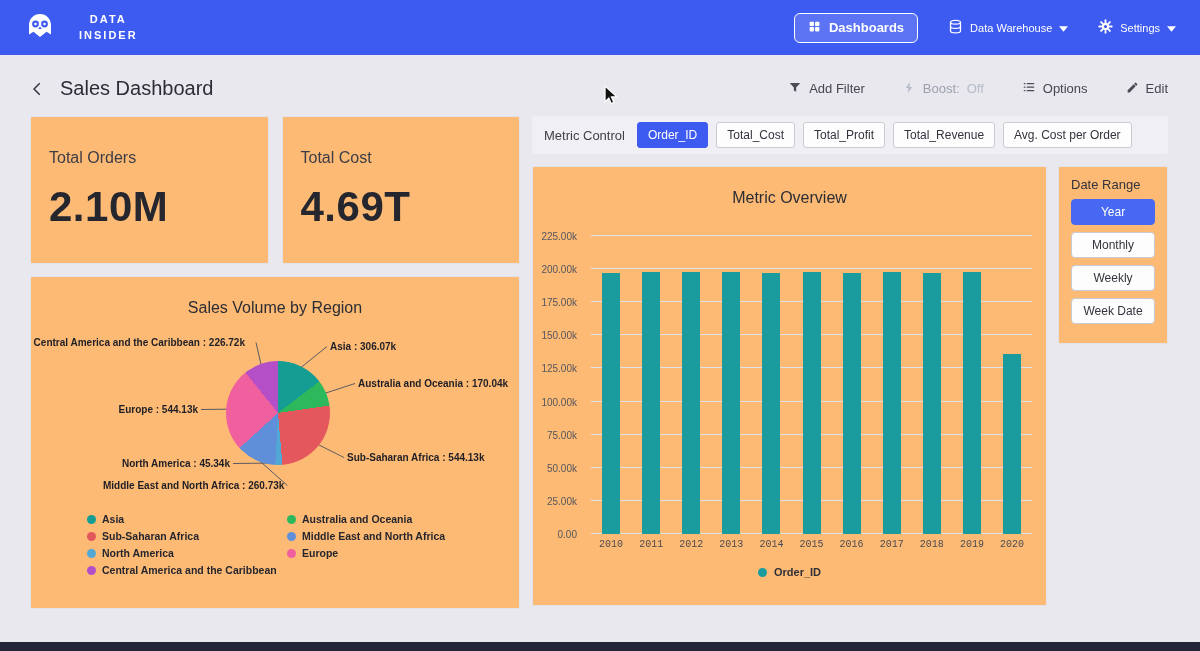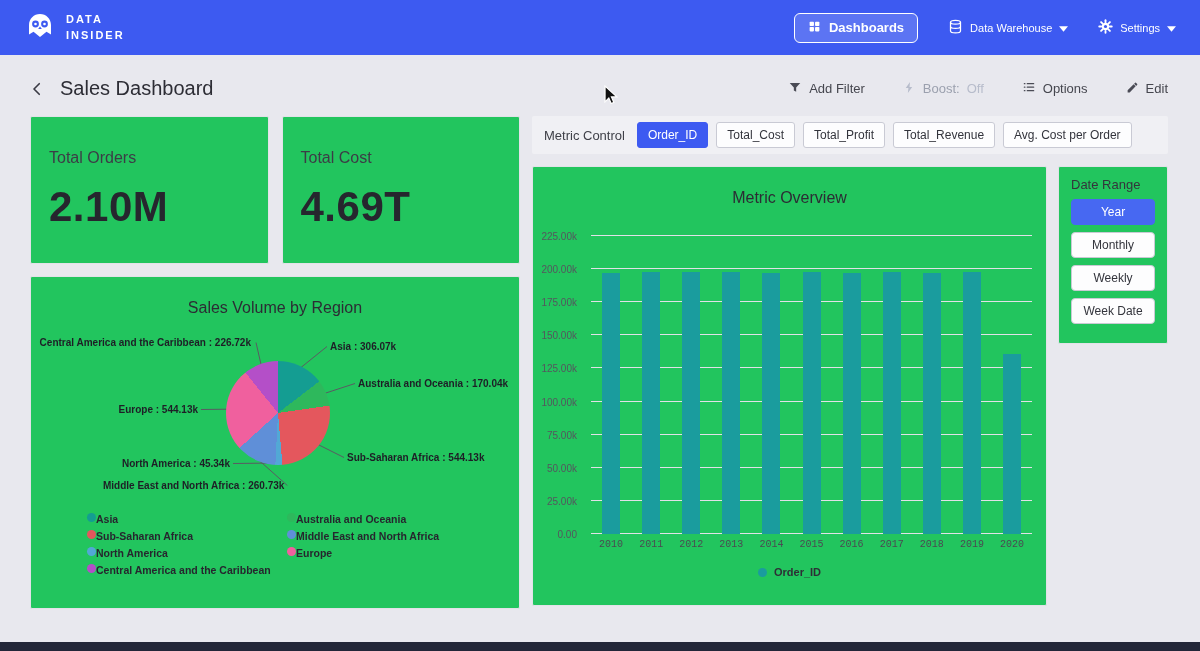--- a/index.html
+++ b/index.html
@@ -6,40 +6,40 @@
   html,body { width:1200px; height:651px; }
   body {
     font-family: "Liberation Sans", sans-serif;
     background: #e8e8ee;
     overflow: hidden;
   }
   .page { position: relative; width:1200px; height:651px; background:#e8e8ee; }
 
   
   .navbar { height:55px; background:#3d5af1; display:flex; align-items:center; padding:0 24px; }
-  .brand { display:flex; align-items:center; gap:10px; cursor:pointer; }
+  .brand { display:flex; align-items:center; gap:23px; cursor:pointer;text-align:center; }
   .brand-text { display:flex; flex-direction:column; color:#fff; font-size:11px; font-weight:700; letter-spacing:2px; line-height:1.4; }
   .nav-right { margin-left:auto; display:flex; align-items:center; gap:30px; }
   .nav-btn { display:flex; align-items:center; gap:8px; background:rgba(255,255,255,0.16); border:1.5px solid #fff; border-radius:6px; color:#fff; font-size:13px; font-weight:600; padding:6px 13px; cursor:pointer; font-family:inherit; }
   .nav-item { display:flex; align-items:center; gap:7px; color:#fff; font-size:11px; font-weight:500; cursor:pointer; }
 
   
   .page-header { display:flex; align-items:center; padding:22px 32px 16px 28px; }
   .back-btn { display:flex; align-items:center; cursor:pointer; }
   .page-title { margin-left:14px; font-size:20px; color:#2d2d35; font-weight:500; }
   .header-actions { margin-left:auto; display:flex; align-items:center; gap:38px; }
   .action-item { display:flex; align-items:center; gap:7px; font-size:13px; color:#45464e; cursor:pointer; }
   .boost-muted { color:#9ba0ae; }
   .boost-off { color:#b7bccb; }
 
   
   .content { padding:0 32px 0 30px; display:flex; gap:12px; }
   .left-col { width:490px; flex:none; }
   .right-col { flex:1; min-width:0; }
-  .card { background:#22c55e; border:1px solid #e2e2e8; border-radius:2px; }
+  .card { background:#fdba74; border:1px solid #e2e2e8; border-radius:2px; }
 
   
   .kpi-row { display:flex; gap:13px; }
   .kpi-card { flex:1; height:148px; padding:32px 0 0 18px; }
   .kpi-label { font-size:16px; color:#3c3c46; font-weight:500; }
   .kpi-value { margin-top:16px; font-size:42px; font-weight:700; color:#26262e; letter-spacing:0.5px; }
 
   
   .metric-bar { height:38px; background:#f0f0f4; border-radius:2px; display:flex; align-items:center; gap:8px; padding:0 12px; }
   .metric-label { font-size:13px; color:#3f4048; margin-right:4px; }
@@ -73,21 +73,21 @@
 
   
   .pie-card { margin-top:12px; height:333px; overflow:hidden; }
   .pie-area { position:relative; height:172px; margin-top:12px; }
   .pie-chart { position:absolute; left:195px; top:32px; width:104px; height:104px; border-radius:50%; cursor:pointer; }
   .pie-lines { position:absolute; inset:0; width:100%; height:100%; pointer-events:none; }
   .pie-label { position:absolute; font-size:10px; font-weight:700; color:#1e1e26; white-space:nowrap; }
   .pie-legend { display:flex; padding-left:56px; margin-top:12px; }
   .pie-legend-col { display:flex; flex-direction:column; gap:5px; }
   .pie-legend-col.first { width:200px; flex:none; }
-  .legend-item { display:flex; align-items:flex-start; font-size:10.5px; font-weight:700; color:#26262e; cursor:pointer; }
+  .legend-item { display:flex; align-items:center; gap:6px; font-size:10.5px; font-weight:700; color:#26262e; cursor:pointer; }
 
   
   .footer-bar { position:absolute; left:0; right:0; bottom:0; height:9px; background:#222638; }
   .cursor { position:absolute; left:600px; top:84px; z-index:50; pointer-events:none; }
 </style>
 </head>
 <body>
 
 <div class="page">
 
@@ -237,21 +237,21 @@
               <line x1="197.1459069350982" y1="80.18301104584896" x2="170" y2="80.5" stroke="#5a5b63" stroke-width="1"></line>
               <line x1="230.3430102628971" y1="36.85612772694579" x2="225" y2="13.5" stroke="#5a5b63" stroke-width="1"></line>
             </svg>
           <div class="pie-chart" style="background: conic-gradient(rgb(20, 157, 146) 0deg, rgb(20, 157, 146) 52.54deg, rgb(46, 184, 92) 52.54deg, rgb(46, 184, 92) 81.73deg, rgb(228, 87, 93) 81.73deg, rgb(228, 87, 93) 175.14deg, rgb(82, 168, 213) 175.14deg, rgb(82, 168, 213) 182.92deg, rgb(95, 143, 216) 182.92deg, rgb(95, 143, 216) 227.68deg, rgb(240, 96, 158) 227.68deg, rgb(240, 96, 158) 321.08deg, rgb(180, 79, 200) 321.08deg, rgb(180, 79, 200) 360deg);"></div>
           <div class="pie-label" style="left:299px;top:12px">Asia : 306.07k</div>
           <div class="pie-label" style="left:327px;top:49px">Australia and Oceania : 170.04k</div>
           <div class="pie-label" style="left:316px;top:123px">Sub-Saharan Africa : 544.13k</div>
           <div class="pie-label" style="right:289px;top:129px">North America : 45.34k</div>
           <div class="pie-label" style="left:72px;top:151px">Middle East and North Africa : 260.73k</div>
           <div class="pie-label" style="right:321px;top:75px">Europe : 544.13k</div>
-          <div class="pie-label" style="right:268px;top:8px">Central America and the Caribbean : 226.72k</div>
+          <div class="pie-label" style="right:274px;top:8px">Central America and the Caribbean : 226.72k</div>
         </div>
         <div class="pie-legend">
           <div class="pie-legend-col first">
               <div class="legend-item">
                 <span class="legend-dot" style="background: rgb(20, 157, 146);"></span>
                 <span>Asia</span>
               </div>
               <div class="legend-item">
                 <span class="legend-dot" style="background: rgb(228, 87, 93);"></span>
                 <span>Sub-Saharan Africa</span>

